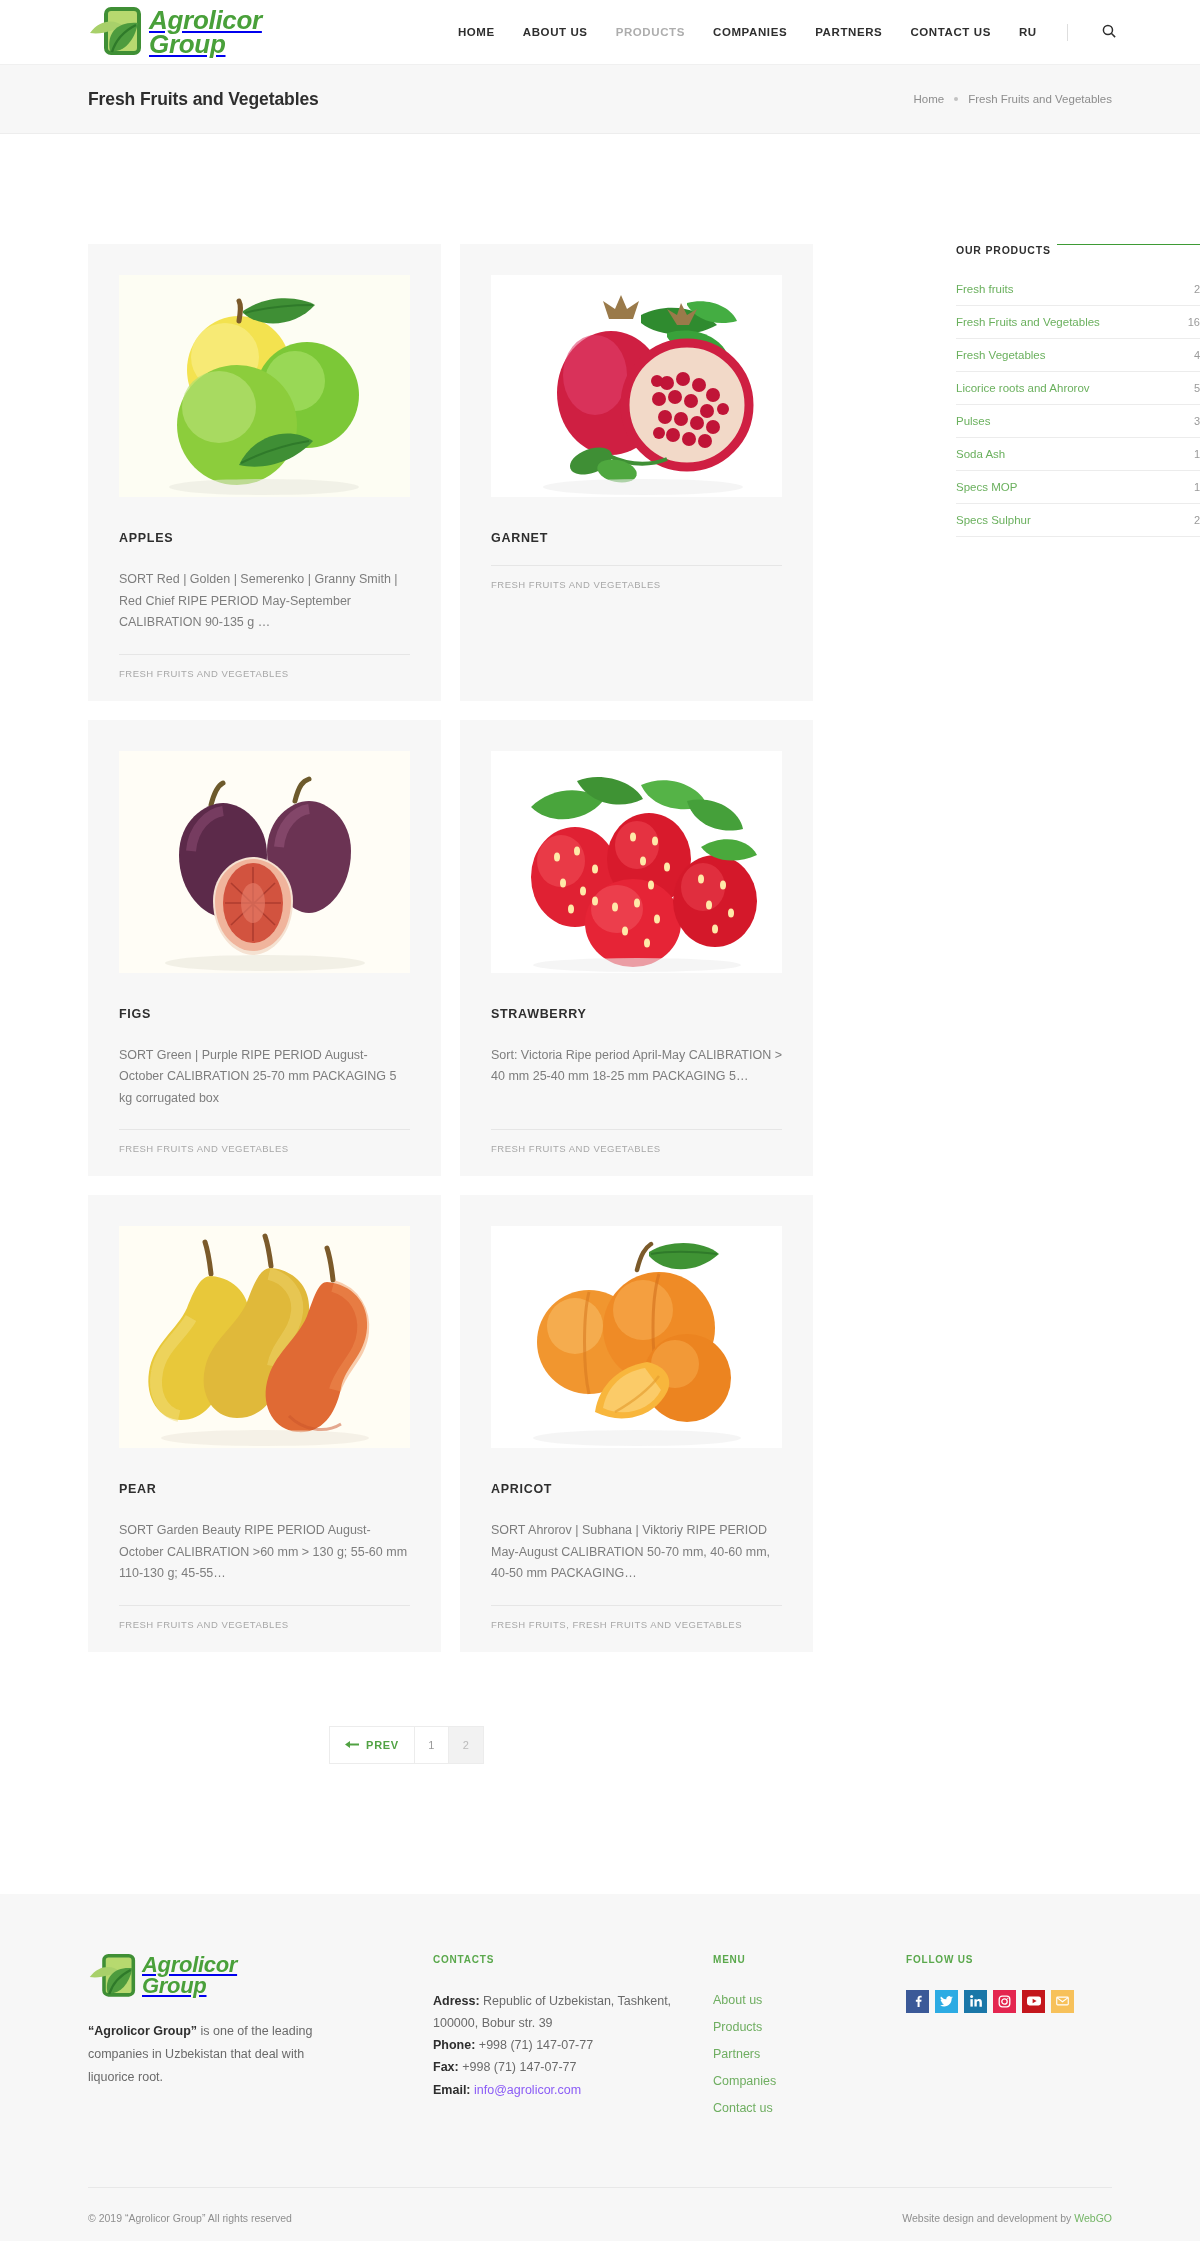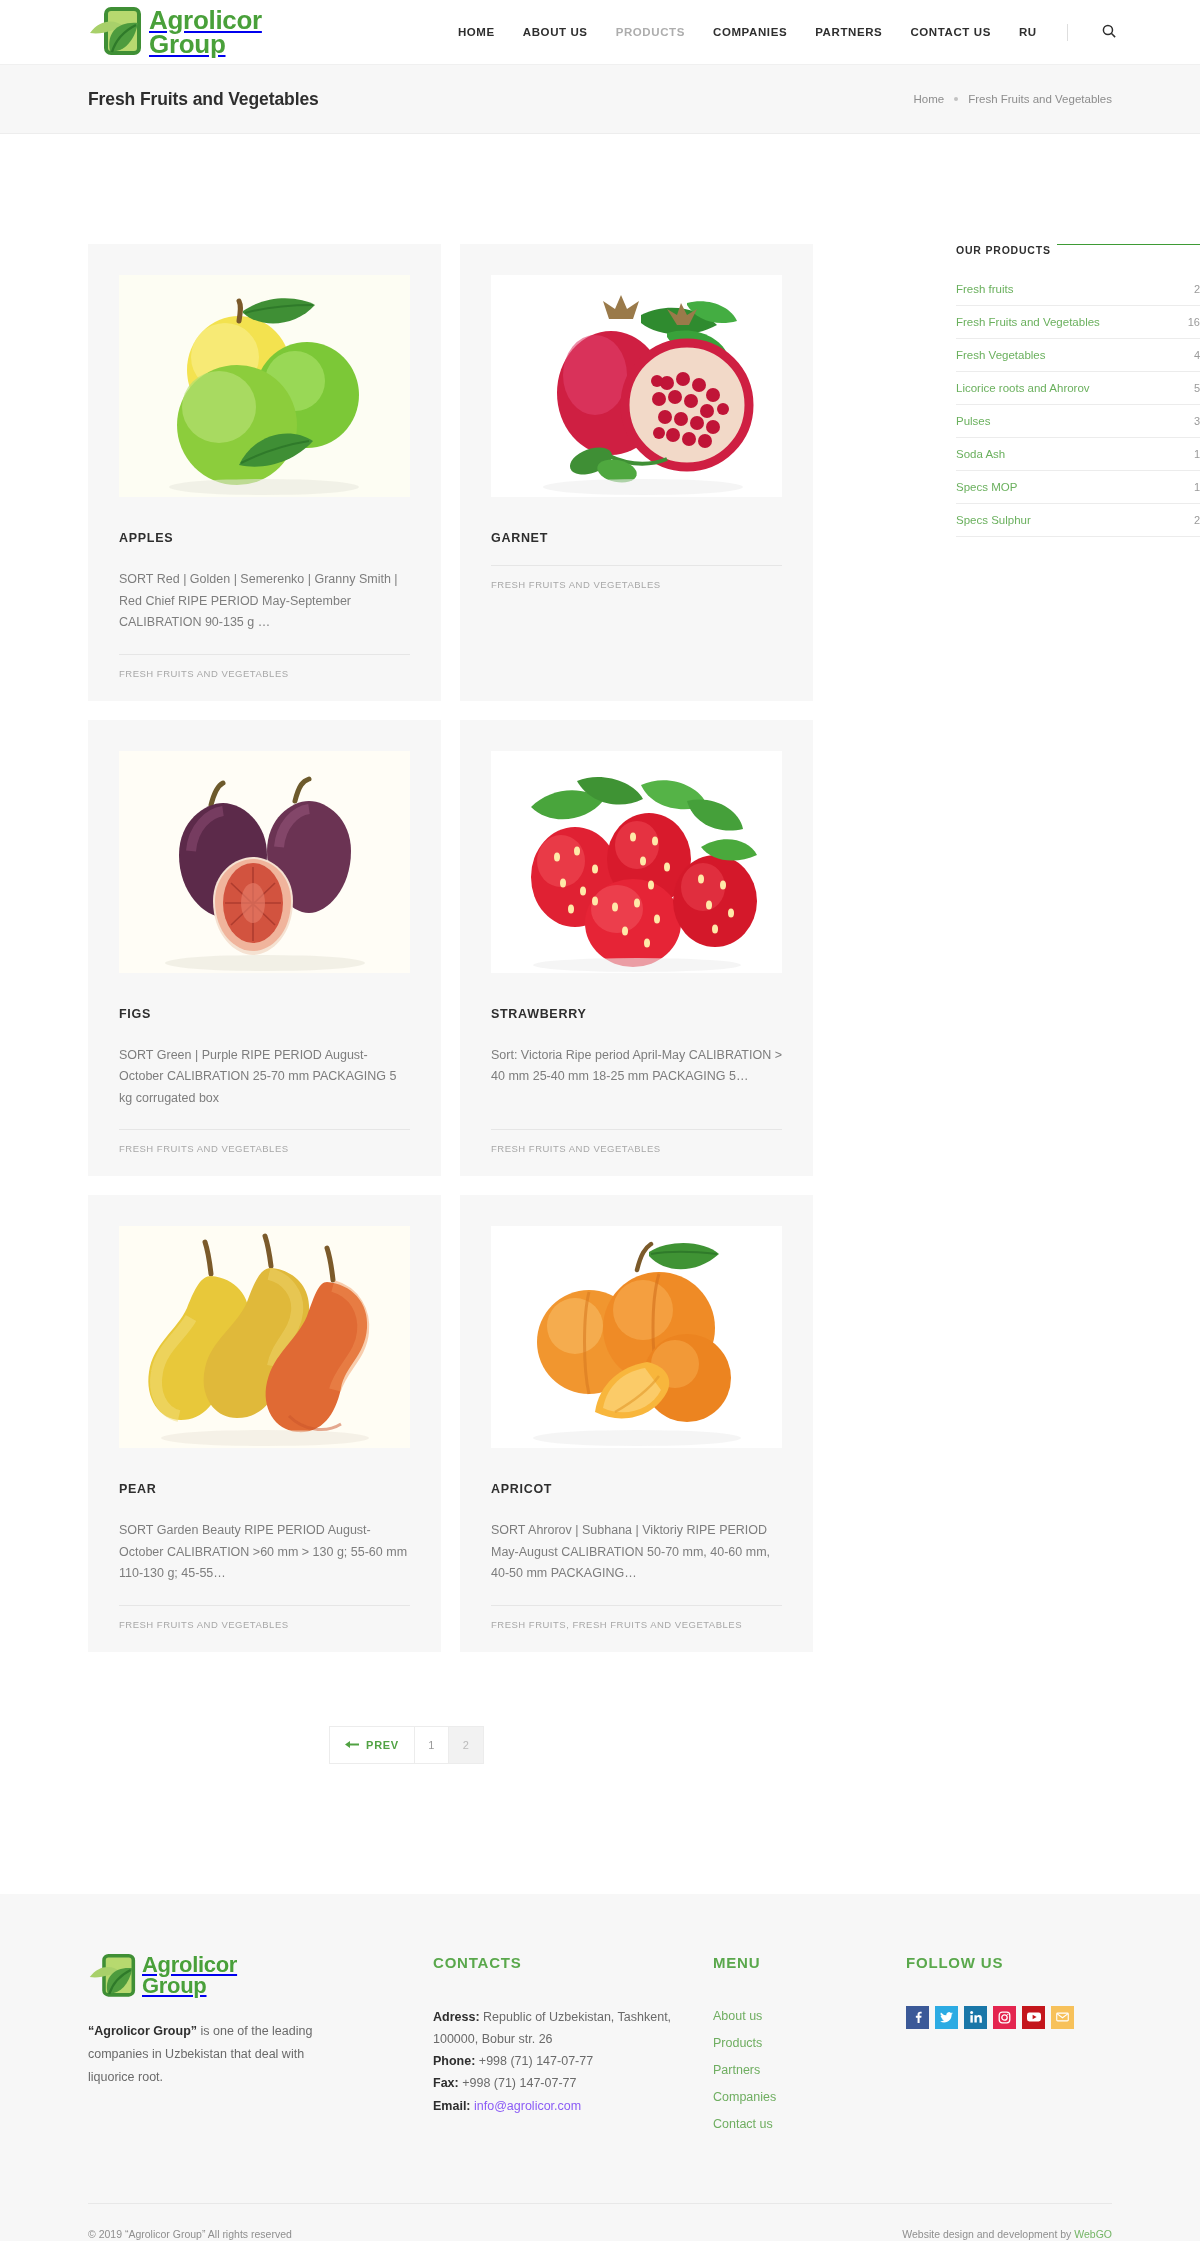--- a/index.html
+++ b/index.html
@@ -16,21 +16,21 @@
   .header {
     height: 65px;
     background: #ffffff;
     display: flex;
     align-items: center;
     padding: 0 0 0 88px;
     border-bottom: 1px solid #f0f0f0;
   }
   .logo { display: flex; align-items: center; gap: 7px; }
   .logo-mark { width: 54px; height: 50px; position: relative; flex: none; }
-  .logo-text { line-height: 0.93; }
+  .logo-text { line-height: 0.93; font-style: italic; }
   .logo-text .l1, .logo-text .l2 {
     display: block;
     font-size: 26px;
     font-weight: 700;
     color: #49a03a;
     letter-spacing: -0.3px;
   }
   .nav {
     display: flex;
     align-items: center;
@@ -186,22 +186,22 @@
   .fcol-about .flogo .logo-mark { width: 48px; height: 44px; }
   .fcol-about .flogo .l1, .fcol-about .flogo .l2 { font-size: 22px; }
   .fabout {
     font-size: 12.5px; line-height: 1.85; color: #6a6a6a;
   }
   .fabout b { color: #2e2e2e; font-weight: 700; }
   .fcol-contacts { width: 262px; flex: none; margin-left: 95px; }
   .fcol-menu { width: 175px; flex: none; margin-left: 18px; }
   .fcol-social { flex: 1; margin-left: 18px; }
   .fhead {
-    font-size: 15px; font-weight: 700; letter-spacing: 0.8px;
-    color: #5aa84c; margin-bottom: 35px; text-transform: uppercase;
+    font-size: 10px; font-weight: 700; letter-spacing: 0.8px;
+    color: #5aa84c; margin-bottom: 25px; text-transform: uppercase;
   }
   .fcontact { font-size: 12.5px; line-height: 1.78; color: #6a6a6a; }
   .fcontact b { color: #2e2e2e; font-weight: 700; }
   .fcontact a { color: #8b5cf6; text-decoration: none; }
   .fmenu { list-style: none; }
   .fmenu li { margin-bottom: 9px; }
   .fmenu a { font-size: 12.5px; color: #6fae61; text-decoration: none; }
   .socials { display: flex; gap: 6px; }
   .soc {
     width: 23px; height: 23px;
@@ -552,21 +552,21 @@
             <span class="l1">Agrolicor</span>
             <span class="l2">Group</span>
           </span>
         </a>
         <p class="fabout"><b>“Agrolicor Group”</b><span> is one of the leading companies in Uzbekistan that deal with liquorice root.</span></p>
       </div>
 
       <div class="fcol-contacts">
         <div class="fhead">CONTACTS</div>
         <div class="fcontact">
-          <div><b>Adress:</b><span> Republic of Uzbekistan, Tashkent, 100000, Bobur str. 26</span></div>
+          <div><b>Adress:</b><span> Republic of Uzbekistan, Tashkent, 100000, Bobur str. 39</span></div>
           <div><b>Phone:</b><span> +998 (71) 147-07-77</span></div>
           <div><b>Fax:</b><span> +998 (71) 147-07-77</span></div>
           <div><b>Email:</b> <a href="#">info@agrolicor.com</a></div>
         </div>
       </div>
 
       <div class="fcol-menu">
         <div class="fhead">MENU</div>
         <ul class="fmenu">
           <li><a href="#">About us</a></li>

